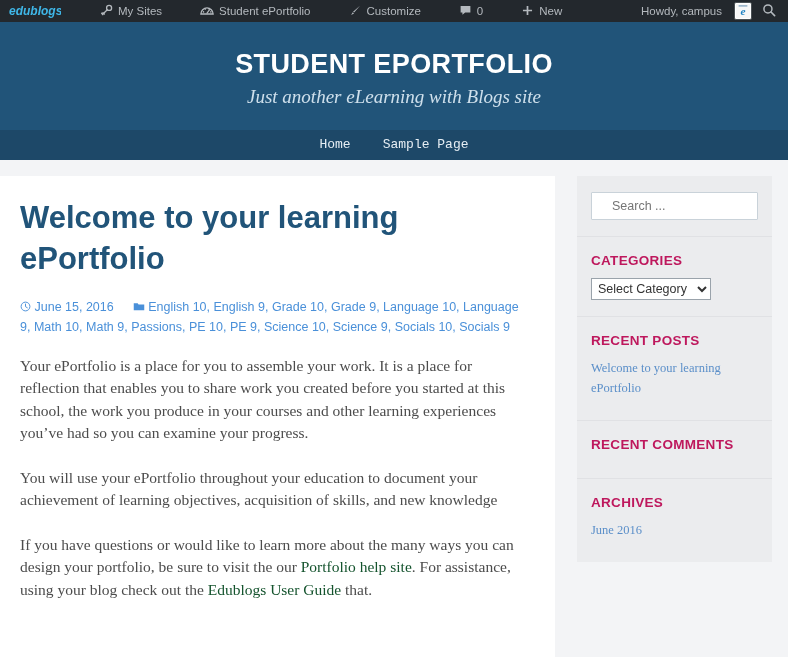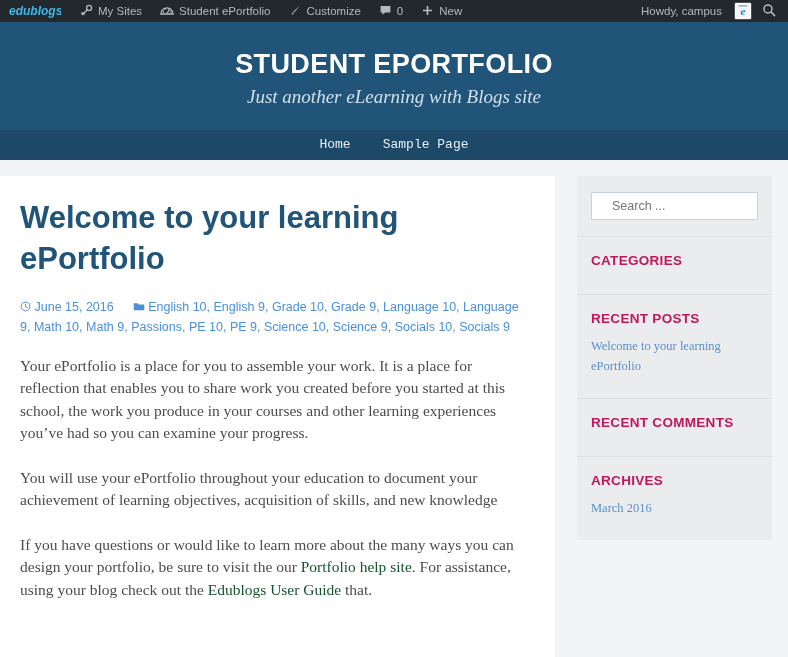--- a/index.html
+++ b/index.html
@@ -8,21 +8,21 @@
     background:#f3f4f6;
     font-family:"Liberation Sans",sans-serif;
     -webkit-font-smoothing:antialiased;
   }
   
   .adminbar{
     height:22px;background:#23282d;color:#b4b9be;
     display:flex;align-items:center;font-size:11.5px;
     position:relative;
   }
-  .ab-left{display:flex;align-items:flex-start;}
+  .ab-left{display:flex;align-items:flex-start;gap:20px;}
   .ab-right{display:flex;align-items:center;margin-left:auto;padding-right:8px;}
   .ab-item{
     display:flex;align-items:center;gap:5px;
     padding:0 9px;height:22px;color:#b4b9be;cursor:pointer;white-space:nowrap;
   }
   .ab-logo{
     padding:0 10px 0 9px;display:flex;align-items:center;height:22px;cursor:pointer;
   }
   .ab-logo svg{display:block;}
   .ab-zero{color:#b4b9be;font-size:11.5px;}
@@ -260,38 +260,41 @@
   </main>
 
   <aside class="sidebar">
 
     <div class="widget">
       <input class="search-input" type="text" placeholder="Search ..." style="">
     </div>
 
     <div class="widget">
       <h3 class="widget-title">CATEGORIES</h3>
+      <select class="cat-select">
+        <option>Select Category</option>
+      </select>
     </div>
 
     <div class="widget">
       <h3 class="widget-title">RECENT POSTS</h3>
       <ul class="widget-list">
         <li>
           <a href="#">Welcome to your learning ePortfolio</a>
         </li>
       </ul>
     </div>
 
     <div class="widget">
       <h3 class="widget-title">RECENT COMMENTS</h3>
     </div>
 
     <div class="widget">
       <h3 class="widget-title">ARCHIVES</h3>
       <ul class="widget-list">
         <li>
-          <a href="#">March 2016</a>
+          <a href="#">June 2016</a>
         </li>
       </ul>
     </div>
 
   </aside>
 </div>
 
 </body></html>

